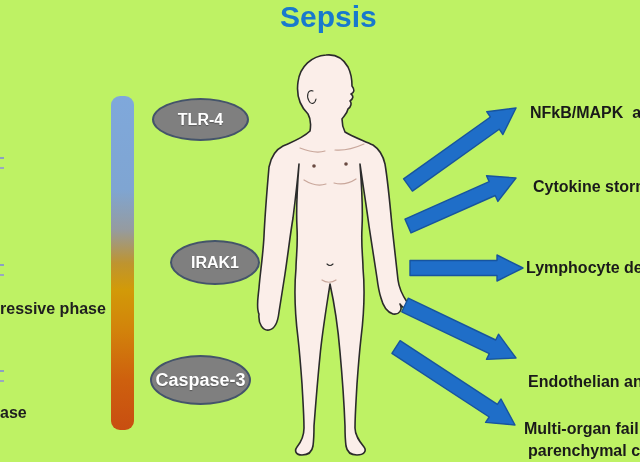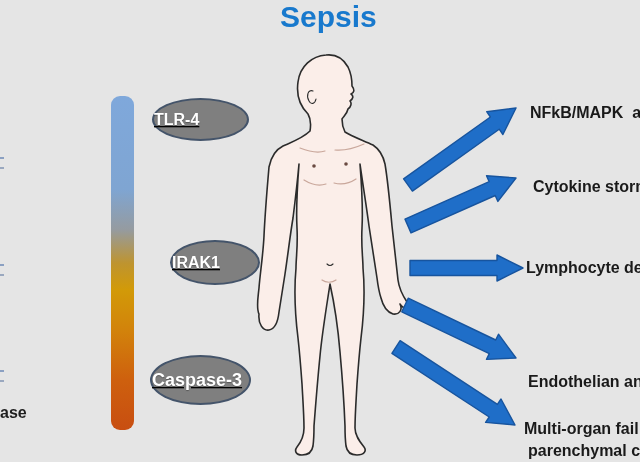--- a/index.html
+++ b/index.html
@@ -1,17 +1,17 @@
 <!DOCTYPE html>
 <html style="--title: #1879CD; --arrow: #1F6EC8; --oval-fill: #7F7F7F; --oval-border: #44546A; --gradient-top: #7FA8DB; --gradient-gold: #D29A08; --gradient-bottom: #C84E11; --skin: #FBEEE9; --outline: #2B2B2B;"><head>
 <meta charset="utf-8">
 <style>
   html,body{margin:0;padding:0;background:#fff;}
   #stage{
-    position:relative;width:640px;height:462px;background:#e5e5e5;
+    position:relative;width:640px;height:462px;background:#bef264;
     overflow:hidden;font-family:"Liberation Sans",sans-serif;
   }
   
   .title{
     position:absolute;left:280px;top:0px;font-size:30px;font-weight:bold;
     color:var(--title,#1879CD);letter-spacing:0px;white-space:pre;
   }
   
   .phase-label{
     position:absolute;left:0;font-size:16px;font-weight:600;color:#1f1f1f;white-space:pre;
@@ -29,23 +29,22 @@
     background:linear-gradient(180deg,
       var(--gradient-top,#7FA8DB) 0%, #7FA5D2 28%, #959BA0 40%, #BE9430 50%,
       var(--gradient-gold,#D29A08) 58%, #D2830B 70%, #CE600E 85%,
       var(--gradient-bottom,#C84E11) 100%);
   }
   
   .oval{
     position:absolute;border-radius:50%;
     background:var(--oval-fill,#7F7F7F);
     border:2.5px solid var(--oval-border,#44546A);
-    display:flex;align-items:center;justify-content:flex-start;
+    display:flex;align-items:center;justify-content:center;
     box-sizing:border-box;
-    text-decoration:underline;
   }
   .oval span{
     color:#ffffff;font-weight:bold;font-size:16px;white-space:pre;
     text-shadow:0 1px 1px rgba(40,40,40,.45);
   }
   .oval-0{left:152px;top:98px;width:97px;height:43px;}
   .oval-1{left:170px;top:240px;width:90px;height:45px;}
   .oval-2{left:150px;top:355px;width:101px;height:50px;}
   .oval-2 span{font-size:18px;}
   
@@ -67,20 +66,21 @@
   .body-soft{fill:none;stroke:#C9A79B;stroke-width:1.2;stroke-linecap:round;}
   .nipple{fill:#6a4a42;}
 </style>
 </head>
 <body>
 
 <div id="stage">
 
   <div class="title">Sepsis</div>
 
+  <div class="phase-label pl-2">ressive phase</div>
   <div class="phase-label pl-3">ase</div>
 
   <div class="edge-frag ef-0"></div>
   <div class="edge-frag ef-1"></div>
   <div class="edge-frag ef-2"></div>
 
   <div class="grad-bar"></div>
 
   <div class="oval oval-0">
     <span>TLR-4</span>

